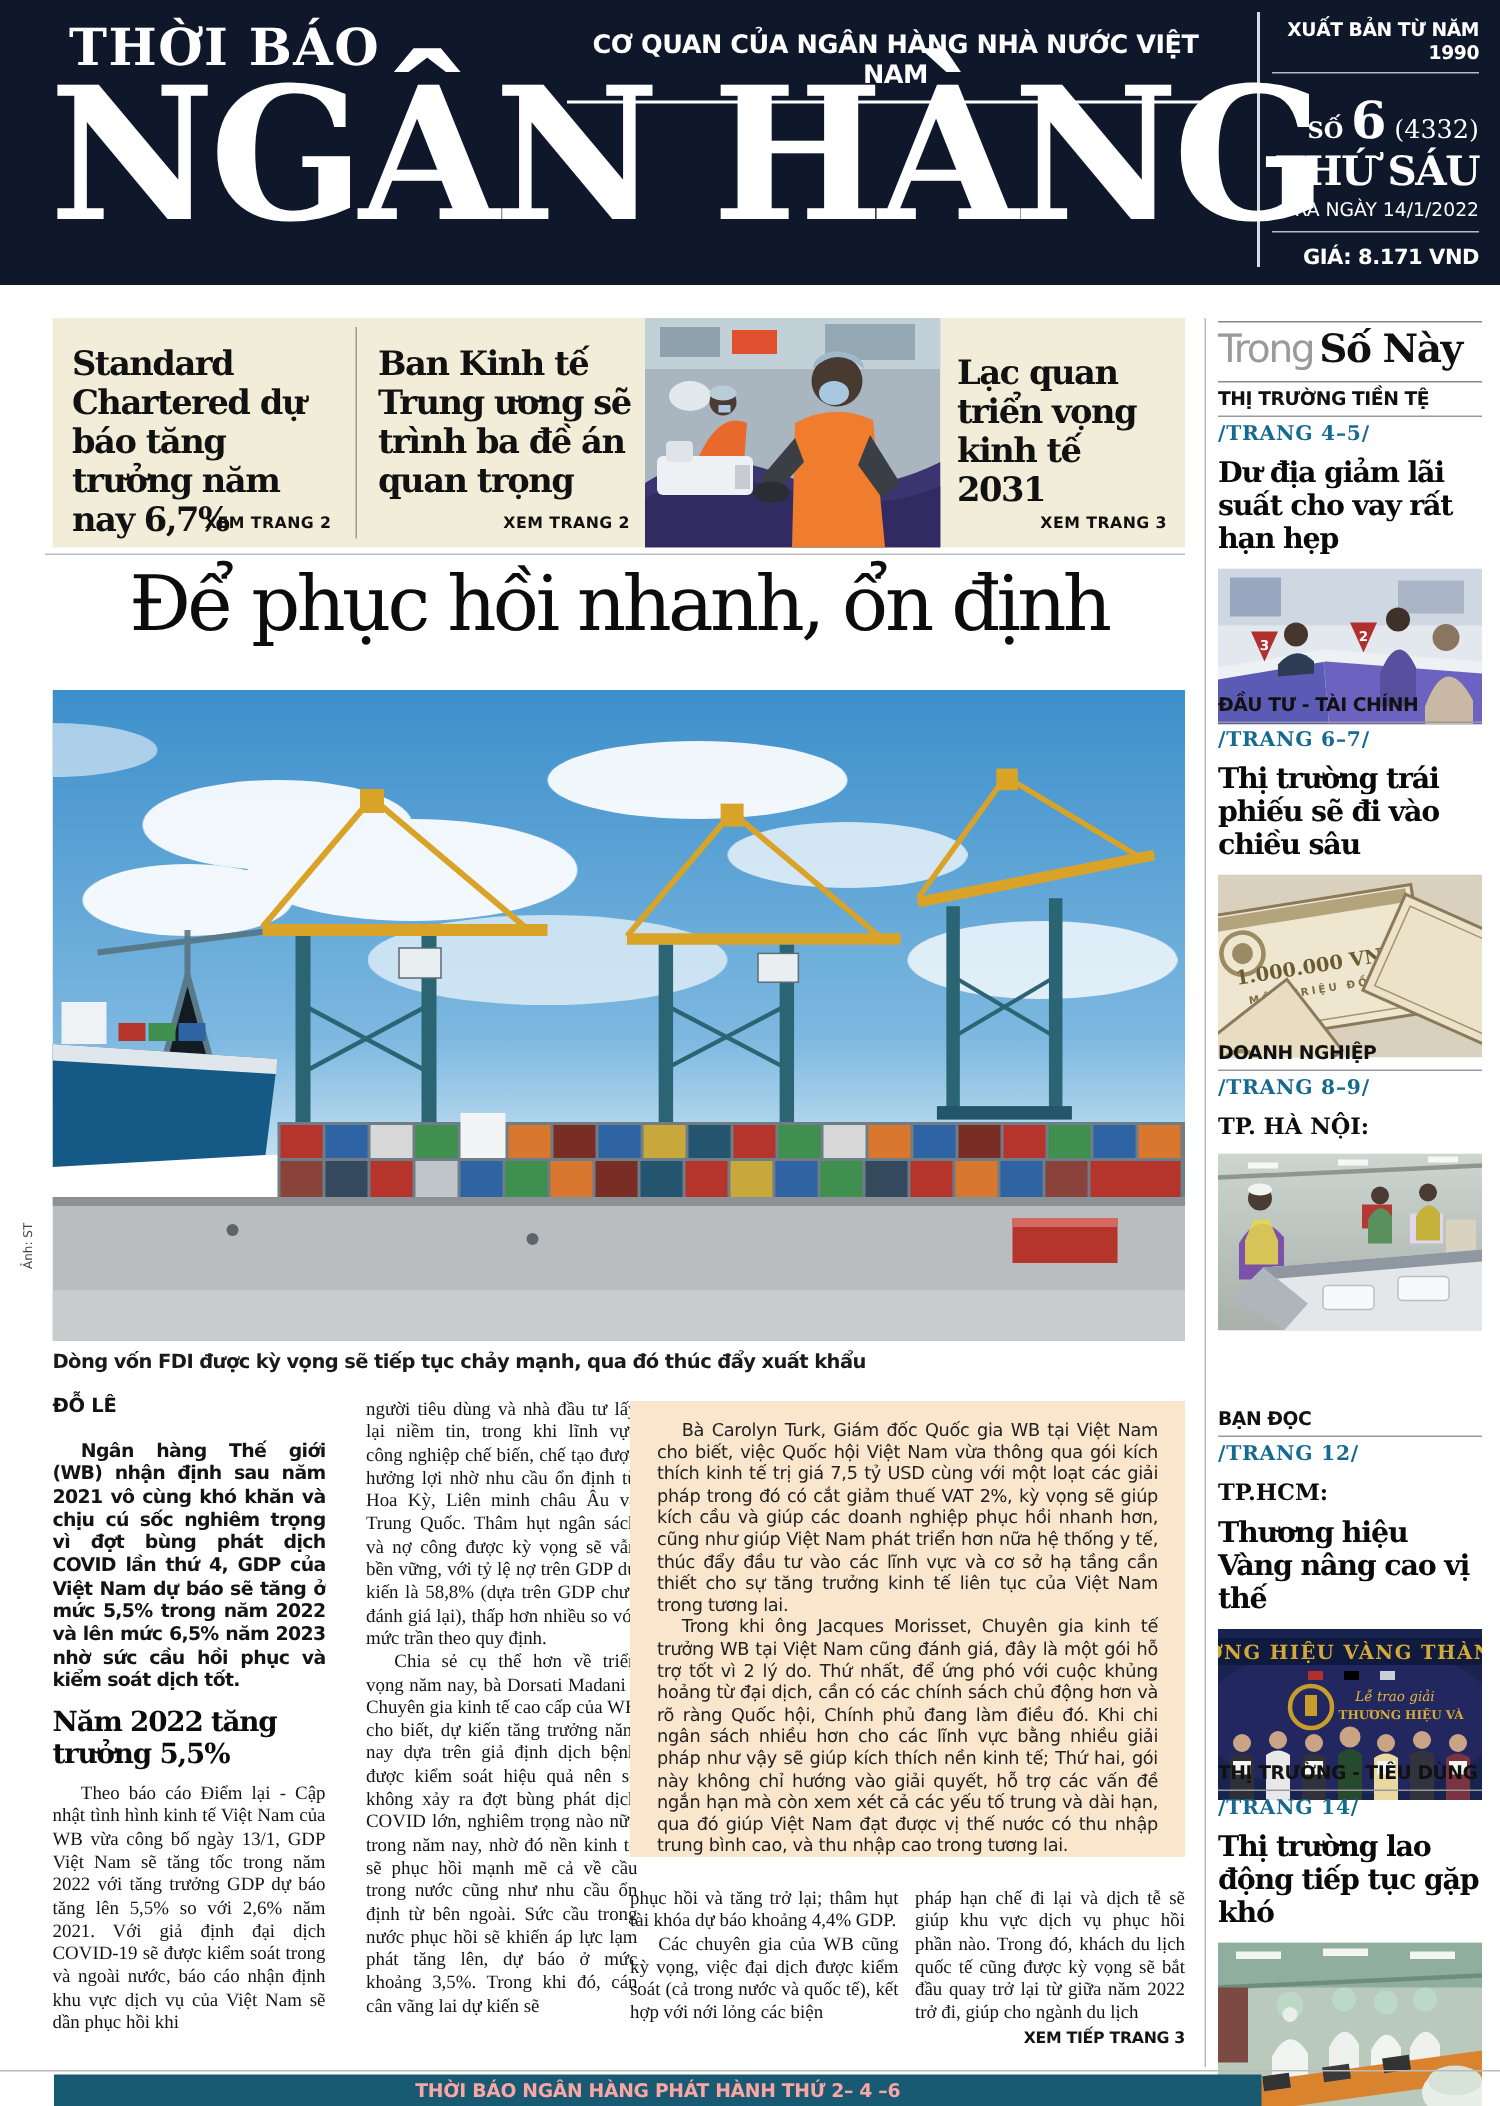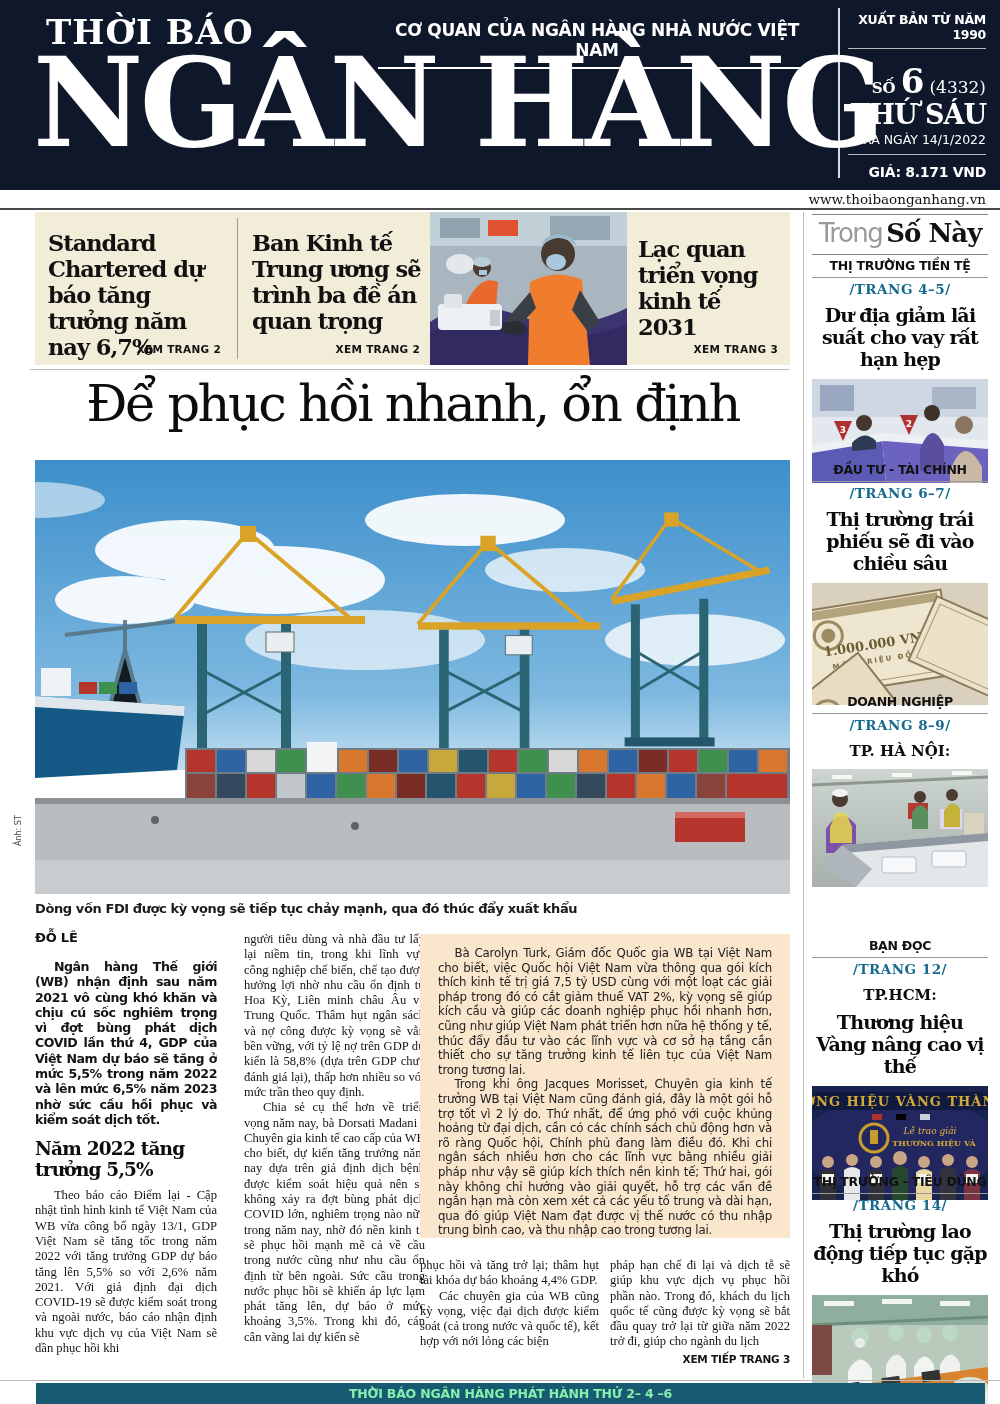--- a/index.html
+++ b/index.html
@@ -71,37 +71,37 @@
   .col1 .bodyp{margin-top:7px;}
   .quotebox{position:absolute;left:420px;top:934px;width:370px;height:304px;background:#fae5cd;
             padding:12px 18px;box-sizing:border-box;overflow:hidden;}
   .quotebox p{font-family:"DejaVu Sans",sans-serif;font-size:11.8px;line-height:14.6px;
               letter-spacing:-0.2px;text-align:justify;text-indent:1.4em;margin:0;color:#222;}
   .more{display:block;text-align:right;font-family:"DejaVu Sans",sans-serif;font-weight:bold;
         font-size:10.5px;margin-top:3px;letter-spacing:-0.2px;}
 
   
   .sidebar-div{position:absolute;left:803px;top:212px;height:1166px;border-left:1px solid #bbb;}
-  .sb{position:absolute;left:812px;width:176px;text-align:center;}
+  .sb{position:absolute;left:812px;width:176px;text-align:left;}
   .sb-head{top:214px;border-top:1px solid #888;border-bottom:1px solid #888;padding:3px 0 6px;}
   .sb-head .light{font-family:"DejaVu Sans",sans-serif;font-size:26px;color:#9a9a9a;letter-spacing:-1.5px;}
   .sb-head .bold{font-family:"DejaVu Serif",serif;font-size:26px;font-weight:bold;color:#111;letter-spacing:-1px;}
   .sb .label{font-family:"DejaVu Sans",sans-serif;font-weight:bold;font-size:12.5px;letter-spacing:-0.3px;
              color:#111;padding-bottom:4px;border-bottom:1px solid #999;}
   .sb .page{font-family:"DejaVu Serif",serif;font-weight:bold;font-size:13.5px;color:#176a8f;
             margin-top:3px;letter-spacing:0.5px;}
   .sb .kicker{font-family:"DejaVu Serif",serif;font-weight:bold;font-size:15px;color:#0d0d0d;margin-top:9px;}
   .sb .hl{font-family:"DejaVu Serif",serif;font-weight:bold;font-size:19px;line-height:1.16;
           letter-spacing:-0.8px;color:#0a0a0a;margin-top:7px;}
   .sb .sphoto{display:block;margin-top:9px;}
   .s1{top:258px;} .s2{top:462px;} .s3{top:694px;} .s4{top:938px;} .s5{top:1174px;}
 
   
   .footrule{position:absolute;left:0;top:1380px;width:1000px;border-top:1px solid #bbb;}
-  .footer{position:absolute;left:36px;top:1383px;width:949px;height:21px;background:#195a73;color:#86efac;
+  .footer{position:absolute;left:36px;top:1383px;width:805px;height:21px;background:#195a73;color:#fca5a5;
           text-align:center;font-family:"DejaVu Sans",sans-serif;font-weight:bold;font-size:12.5px;
           letter-spacing:-0.2px;line-height:21px;}
 </style>
 </head>
 <body>
 
 <div id="page">
 
   <div class="masthead">
     <div class="mt1">THỜI BÁO</div>
@@ -112,23 +112,20 @@
       <div class="mr-since">XUẤT BẢN TỪ NĂM 1990</div>
       <div class="mr-issue">
         <span class="sm">SỐ</span>
         <span class="big">6</span>
         <span class="par">(4332)</span>
       </div>
       <div class="mr-week">THỨ SÁU</div>
       <div class="mr-date">RA NGÀY 14/1/2022</div>
       <div class="mr-price">GIÁ: 8.171 VND</div>
     </div>
-  </div>
-  <div class="webbar">
-    <span>www.thoibaonganhang.vn</span>
   </div>
 
   <div class="teaser-cream tzA"></div>
   <div class="teaser-cream tzB"></div>
   <div class="tz-div"></div>
 
   <div class="teaser t1">
     <div class="tt">Standard Chartered dự báo tăng trưởng năm nay 6,7%</div>
     <div class="xem">XEM TRANG 2</div>
   </div>

